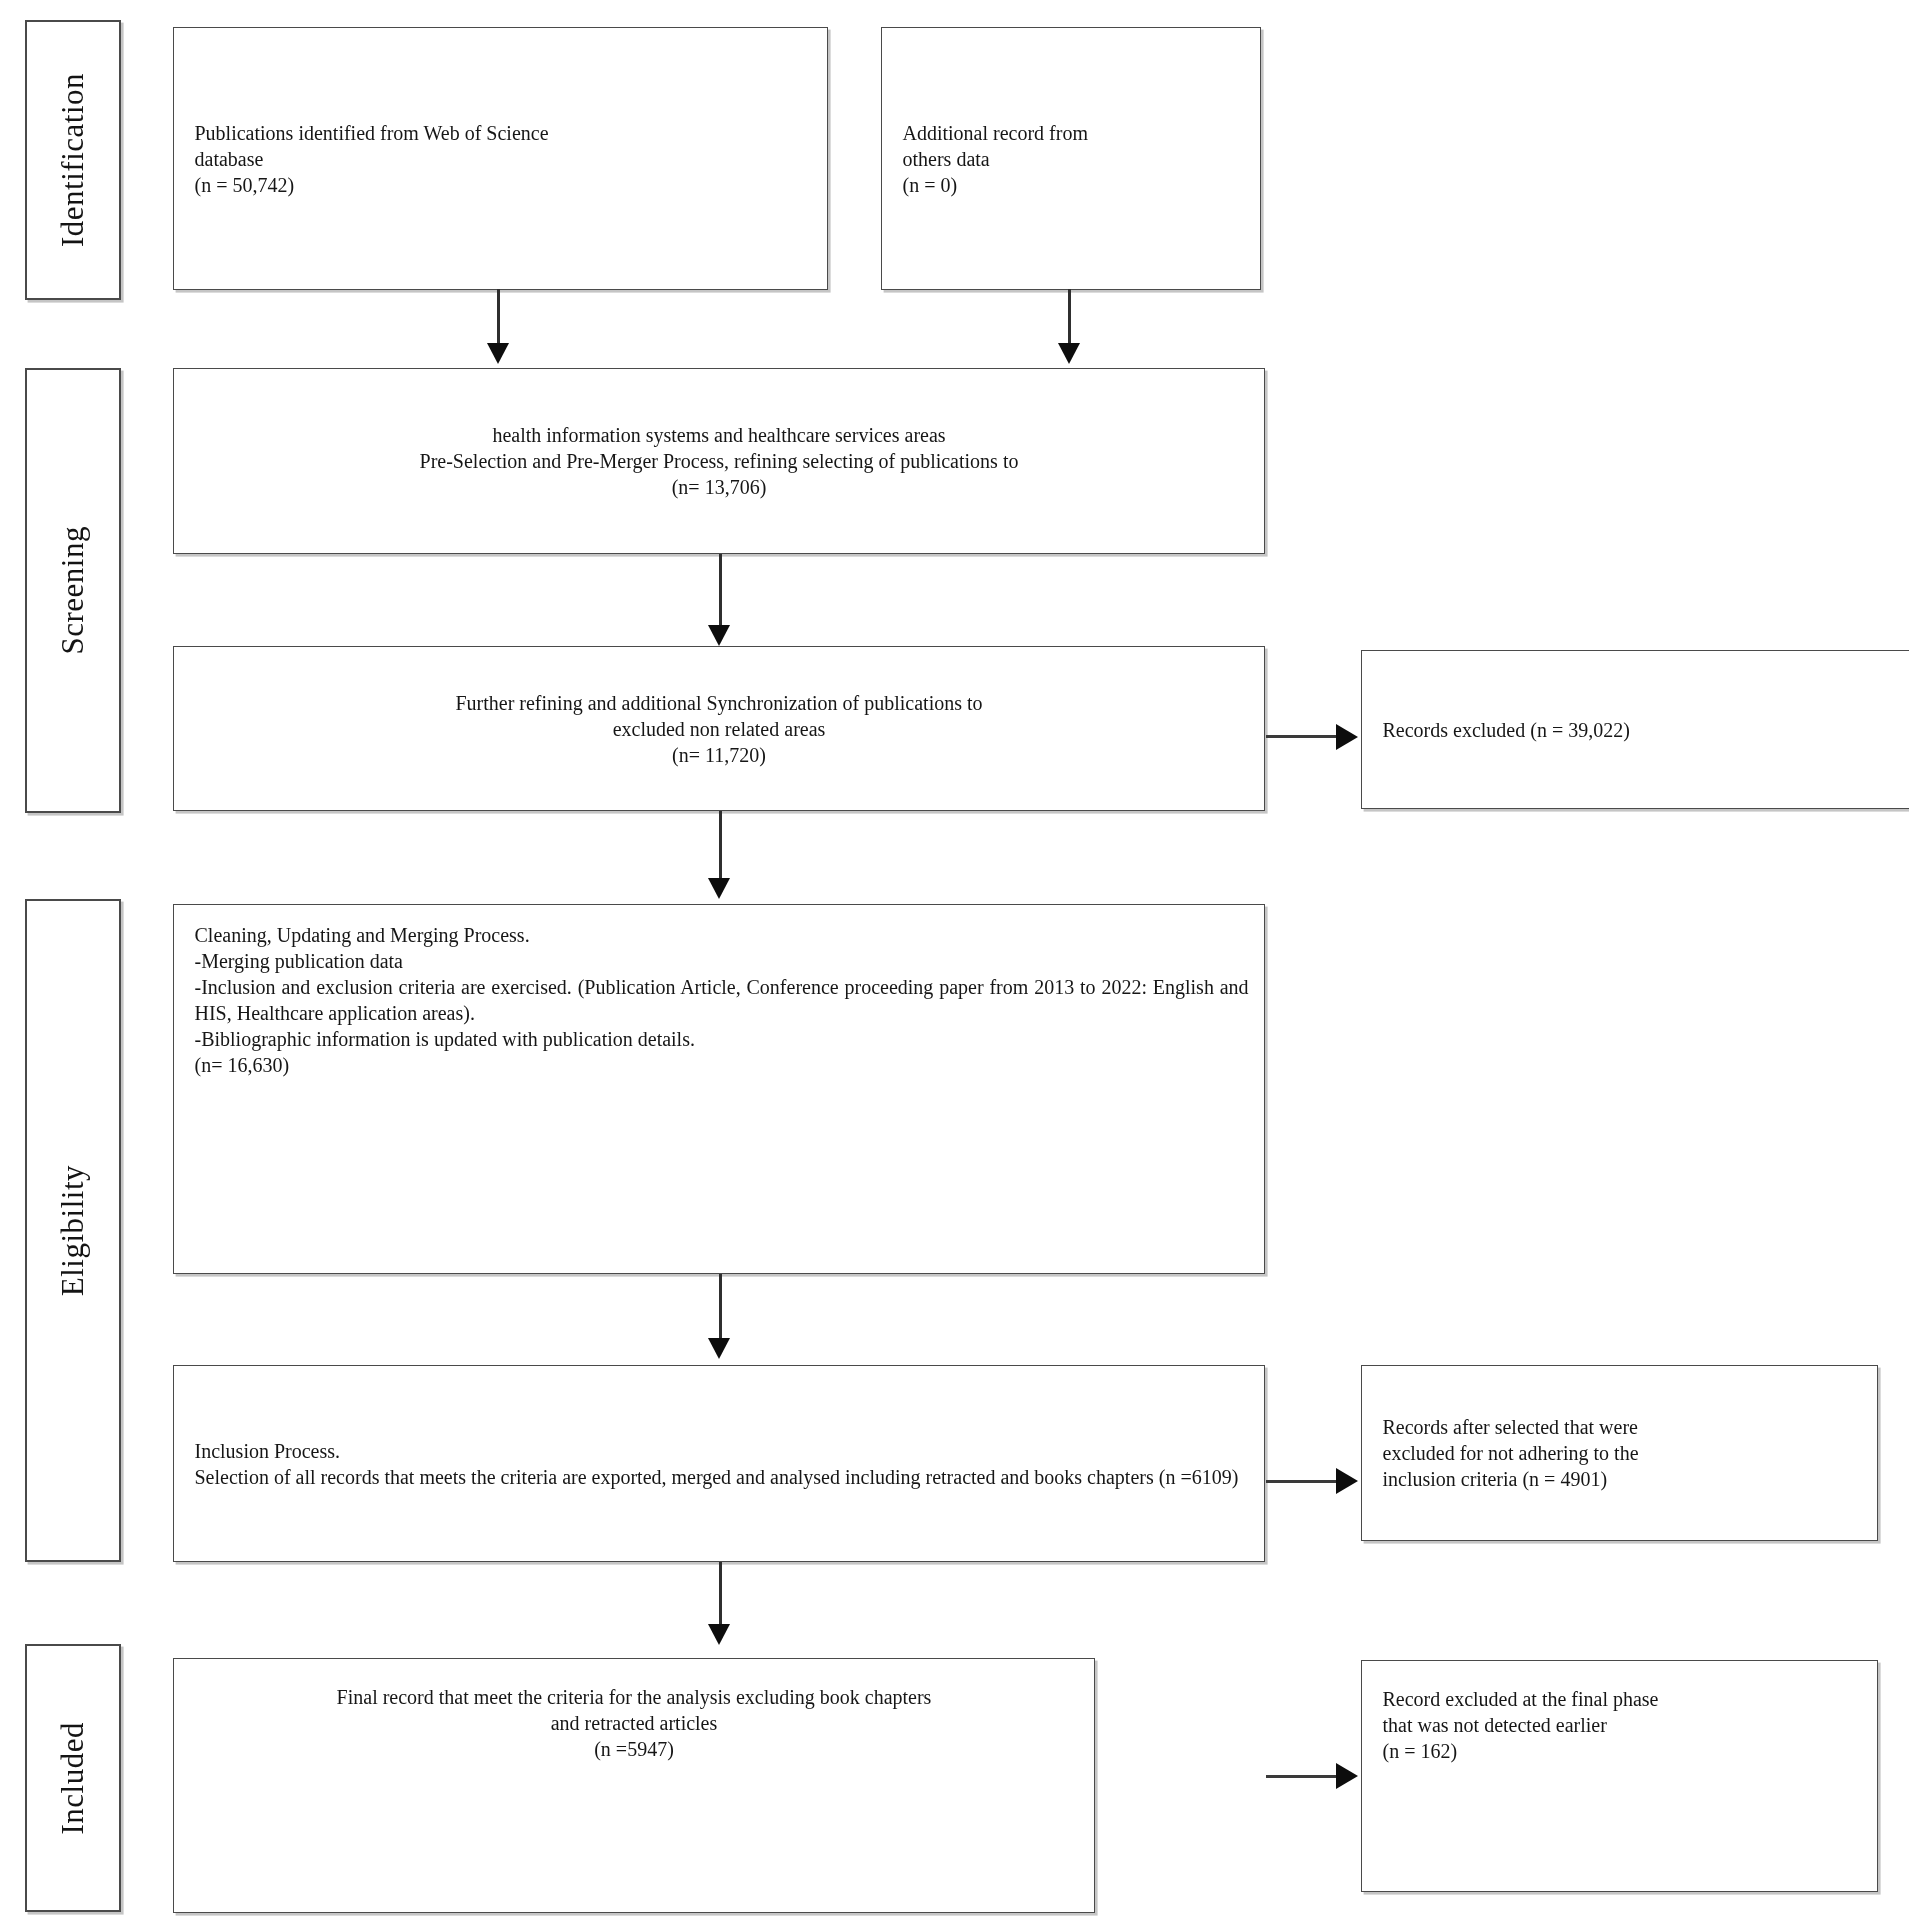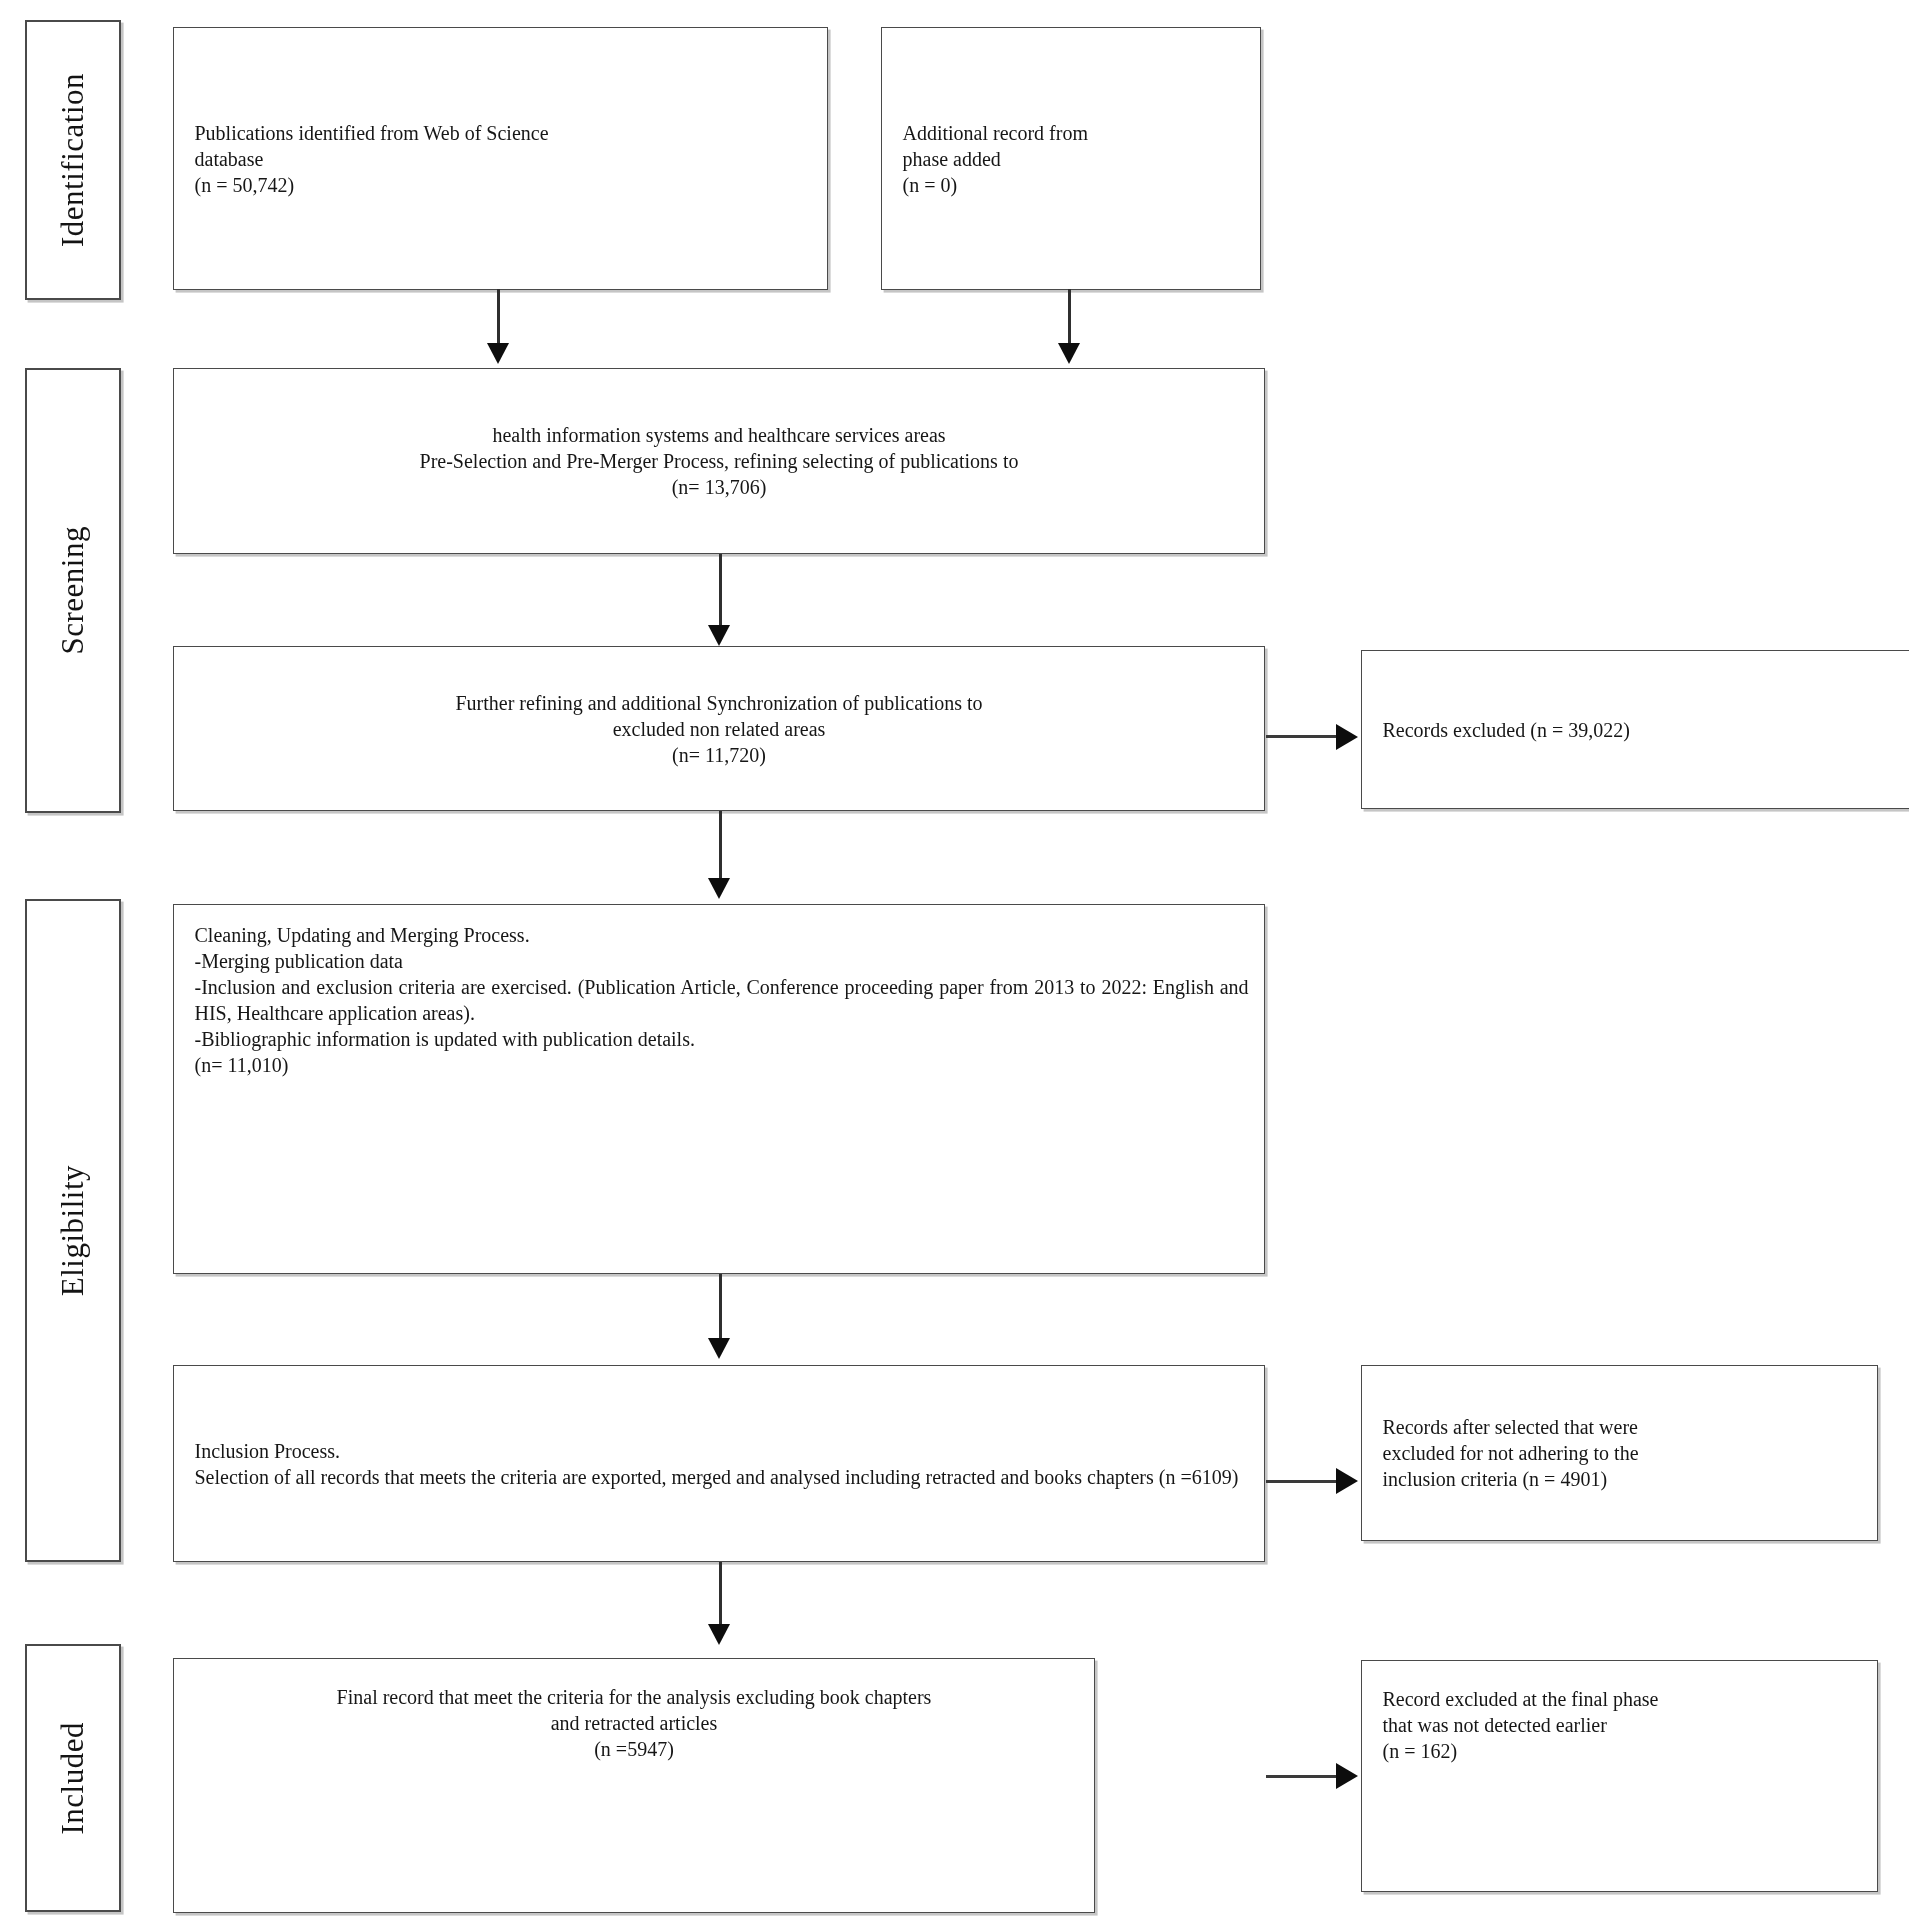--- a/index.html
+++ b/index.html
@@ -119,21 +119,21 @@
     <div class="box-inner pad-left">
       <div class="line left">Publications identified from Web of Science</div>
       <div class="line left">database</div>
       <div class="line left"> (n =  50,742)</div>
     </div>
   </div>
 
   <div class="box" style="left:881px; top:27px; width:380px; height:263px;">
     <div class="box-inner pad-left">
       <div class="line left">Additional record from</div>
-      <div class="line left">phase added</div>
+      <div class="line left">others data</div>
       <div class="line left">(n = 0)</div>
     </div>
   </div>
 
   <div class="v-line" style="left:497px; top:289px; height:66px;"></div>
   <div class="v-arrow" style="left:487px; top:343px;"></div>
 
   <div class="v-line" style="left:1068px; top:289px; height:66px;"></div>
   <div class="v-arrow" style="left:1058px; top:343px;"></div>
 
@@ -167,21 +167,21 @@
 
   <div class="v-line" style="left:719px; top:811px; height:67px;"></div>
   <div class="v-arrow" style="left:708px; top:878px;"></div>
 
   <div class="box" style="left:173px; top:904px; width:1092px; height:370px;">
     <div class="box-inner pad-left" style="justify-content:flex-start; padding-top:17.4px;">
       <div class="line left">Cleaning, Updating and Merging Process.</div>
       <div class="line left">-Merging publication data</div>
       <div class="line justify">-Inclusion and exclusion criteria are exercised. (Publication Article, Conference proceeding paper from 2013 to 2022: English and HIS, Healthcare application areas).</div>
       <div class="line left">-Bibliographic information is updated with publication details.</div>
-      <div class="line left">(n= 11,010)</div>
+      <div class="line left">(n= 16,630)</div>
     </div>
   </div>
 
   <div class="v-line" style="left:719px; top:1274px; height:72px;"></div>
   <div class="v-arrow" style="left:708px; top:1338px;"></div>
 
   <div class="box" style="left:173px; top:1365px; width:1092px; height:197px;">
     <div class="box-inner pad-left">
       <div class="line left">Inclusion Process.</div>
       <div class="line justify">Selection of all records that meets the criteria are exported, merged and analysed including retracted and books chapters (n =6109)</div>

